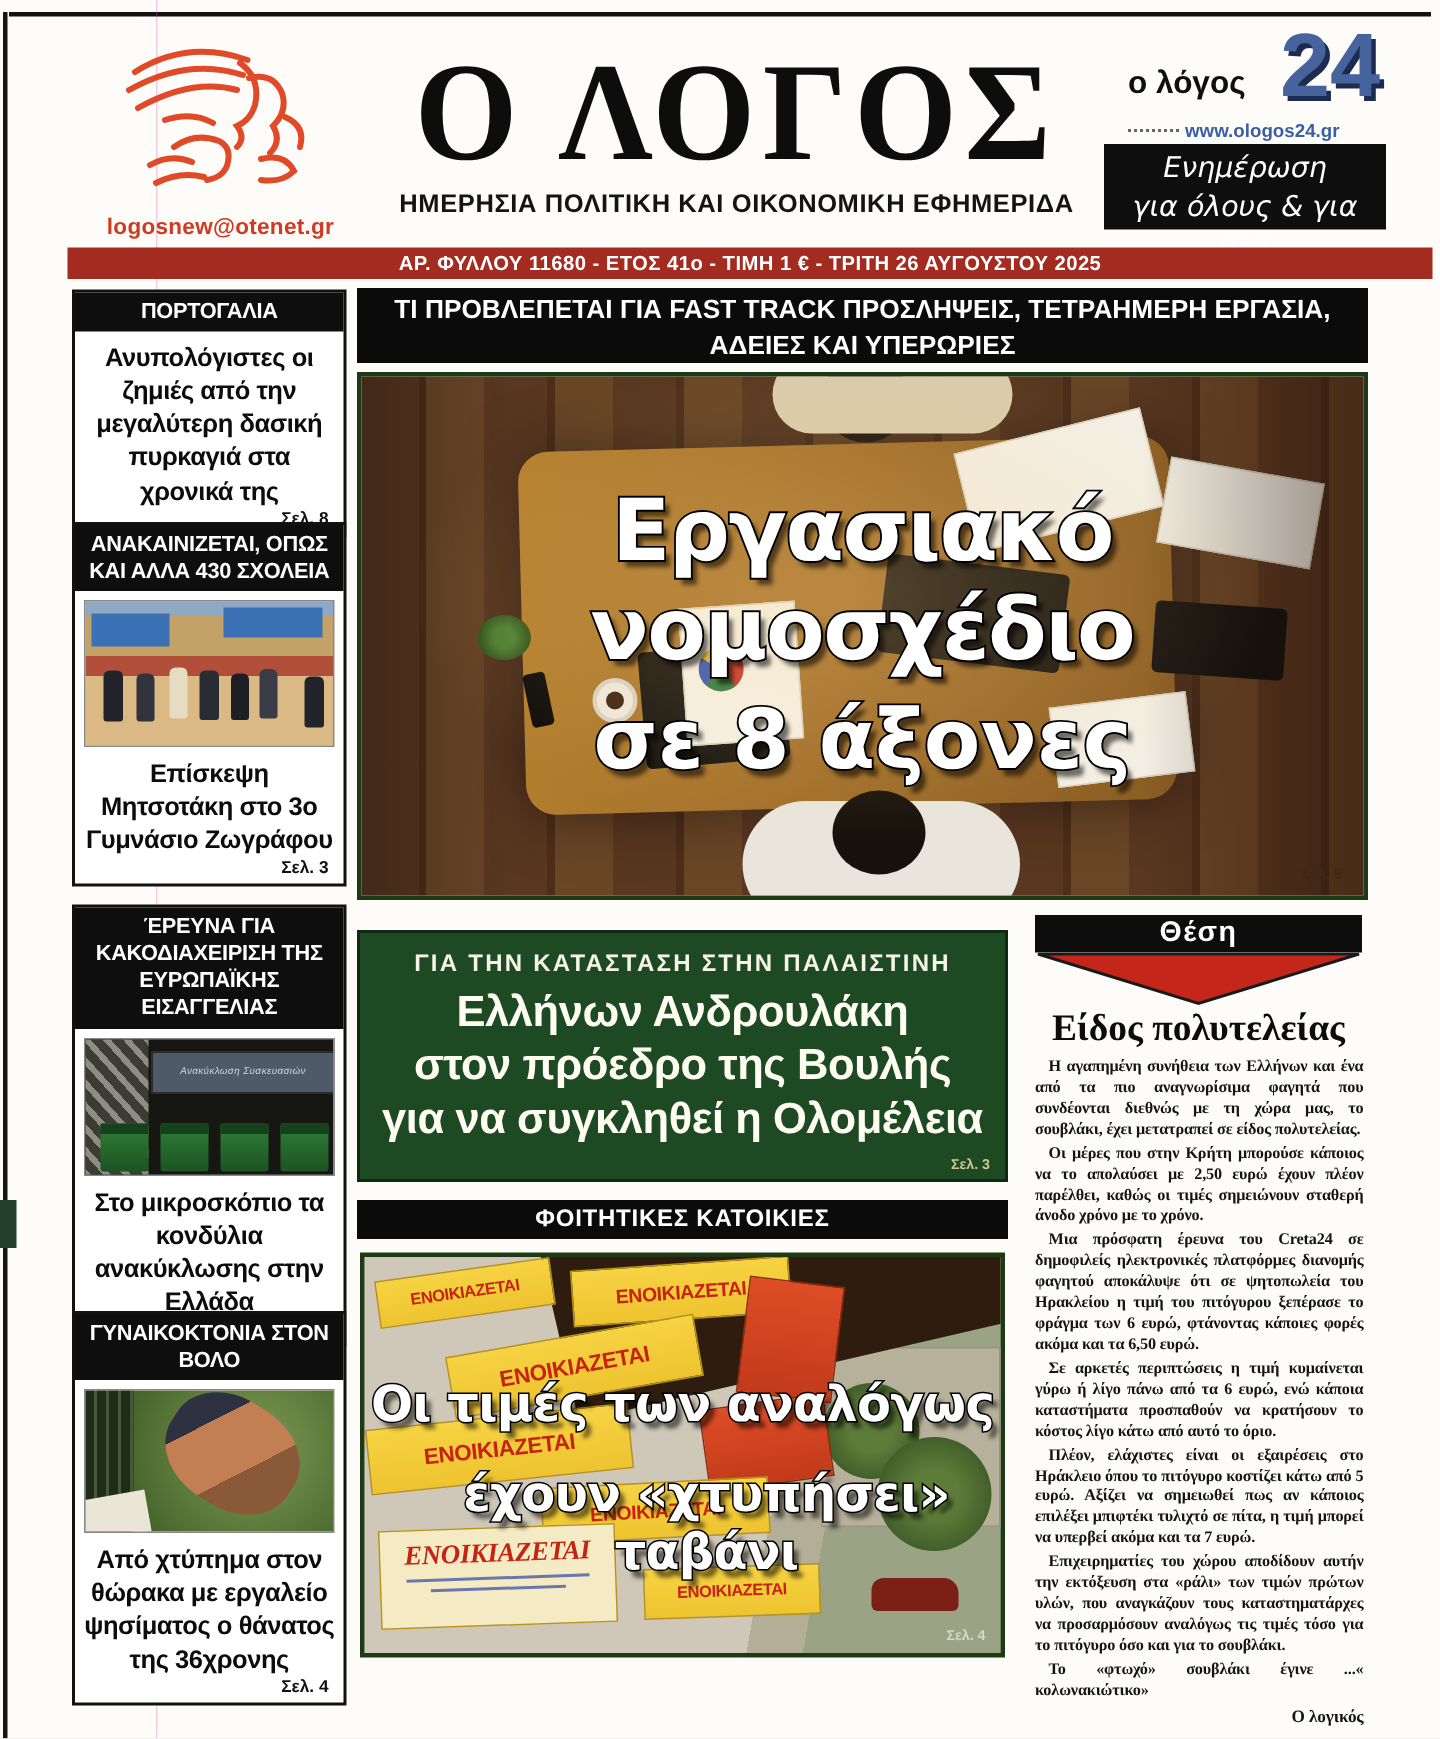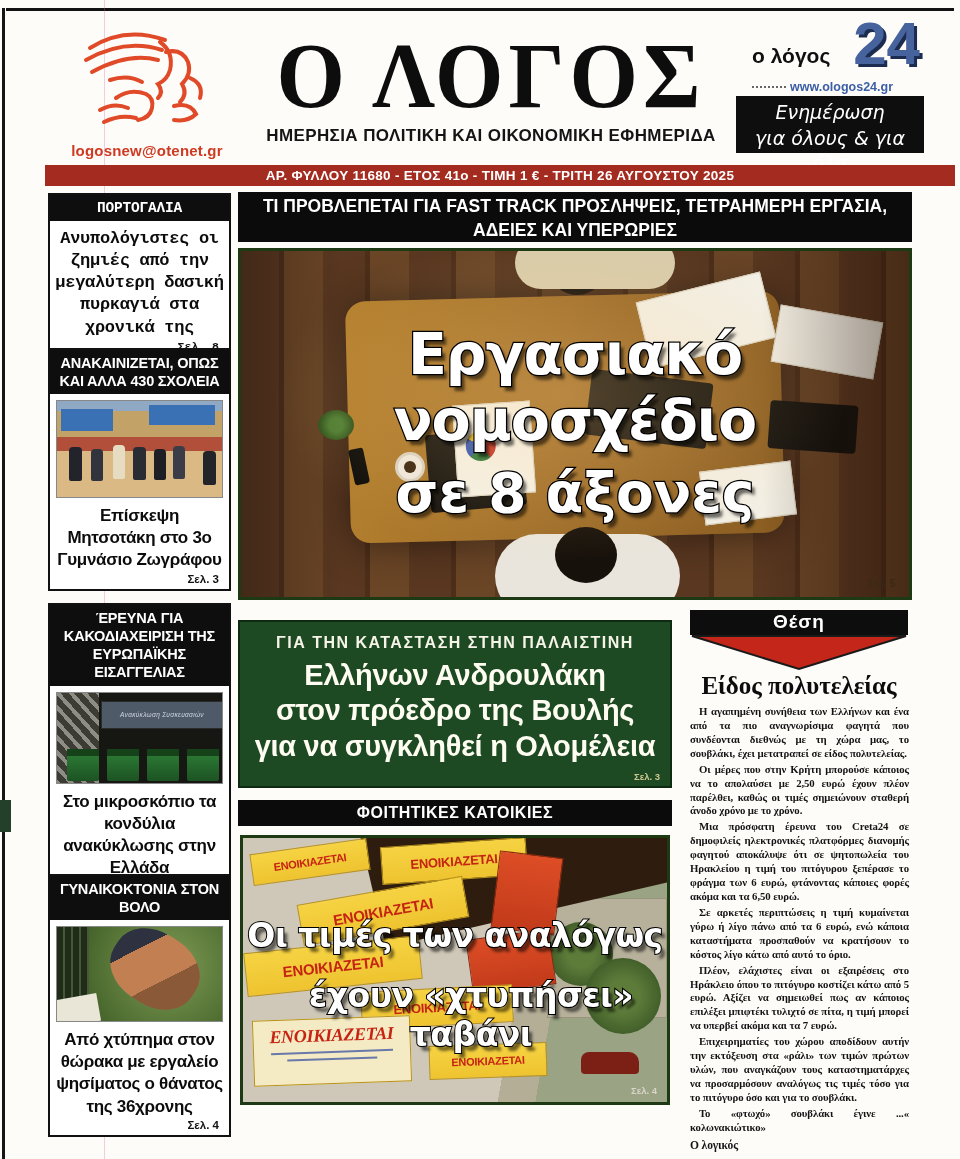--- a/index.html
+++ b/index.html
@@ -150,21 +150,21 @@
   .thesi-bar { left:690px; top:610px; width:218px; height:25px; background:#0d0d0d; color:#fff;
     font-weight:bold; font-size:19px; text-align:center; line-height:24px; letter-spacing:1px; }
   .thesi-tri { left:690px; top:635px; width:218px; height:36px; }
   .thesi-head { left:690px; top:672px; width:218px; text-align:center;
     font-family:"Liberation Serif", serif; font-weight:700; font-size:25px; color:#0c0c0c; }
   .thesi-body { left:690px; top:705px; width:219px;
     font-family:"Liberation Serif", serif; font-weight:700; font-size:10.8px; line-height:1.29;
     text-align:justify; color:#141414; letter-spacing:-.1px; }
   .thesi-body p { text-indent:9px; margin-bottom:2px; }
   .thesi-closing { text-indent:9px; margin-top:2px; }
-  .thesi-byline { text-align:left; font-size:11.5px; margin-top:3px; }
+  .thesi-byline { text-align:right; font-size:11.5px; margin-top:3px; }
 </style>
 </head>
 <body>
 
 <div class="page">
 
   <div class="abs top-rule"></div>
   <div class="abs left-rule"></div>
   <div class="abs pink-artifact"></div>
   <div class="abs left-tab"></div>
@@ -200,21 +200,21 @@
     </span>
   </div>
 
   <div class="abs tagline-box">
     <div>Ενημέρωση</div>
     <div>για όλους &amp; για όλα</div>
   </div>
 
   <div class="abs date-bar">ΑΡ. ΦΥΛΛΟΥ 11680 - ΕΤΟΣ 41ο - ΤΙΜΗ 1 € - ΤΡΙΤΗ 26 ΑΥΓΟΥΣΤΟΥ 2025</div>
 
-  <div class="abs side-box" style="top:193px;font-family:Liberation Mono, monospace;">
+  <div class="abs side-box" style="top:193px;">
     <div class="side-kicker">ΠΟΡΤΟΓΑΛΙΑ</div>
     <div class="side-head">Ανυπολόγιστες οι ζημιές από την μεγαλύτερη δασική πυρκαγιά στα χρονικά της</div>
     <div class="side-ref">Σελ. 8</div>
   </div>
 
   <div class="abs side-box" style="top:348px;">
     <div class="side-kicker">ΑΝΑΚΑΙΝΙΖΕΤΑΙ, ΟΠΩΣ ΚΑΙ ΑΛΛΑ 430 ΣΧΟΛΕΙΑ</div>
     <div class="side-photo ph-school">
       <div class="bluebldg" style="left:4px;top:8px;width:52px;height:22px;"></div>
       <div class="bluebldg" style="left:92px;top:4px;width:66px;height:20px;"></div>

